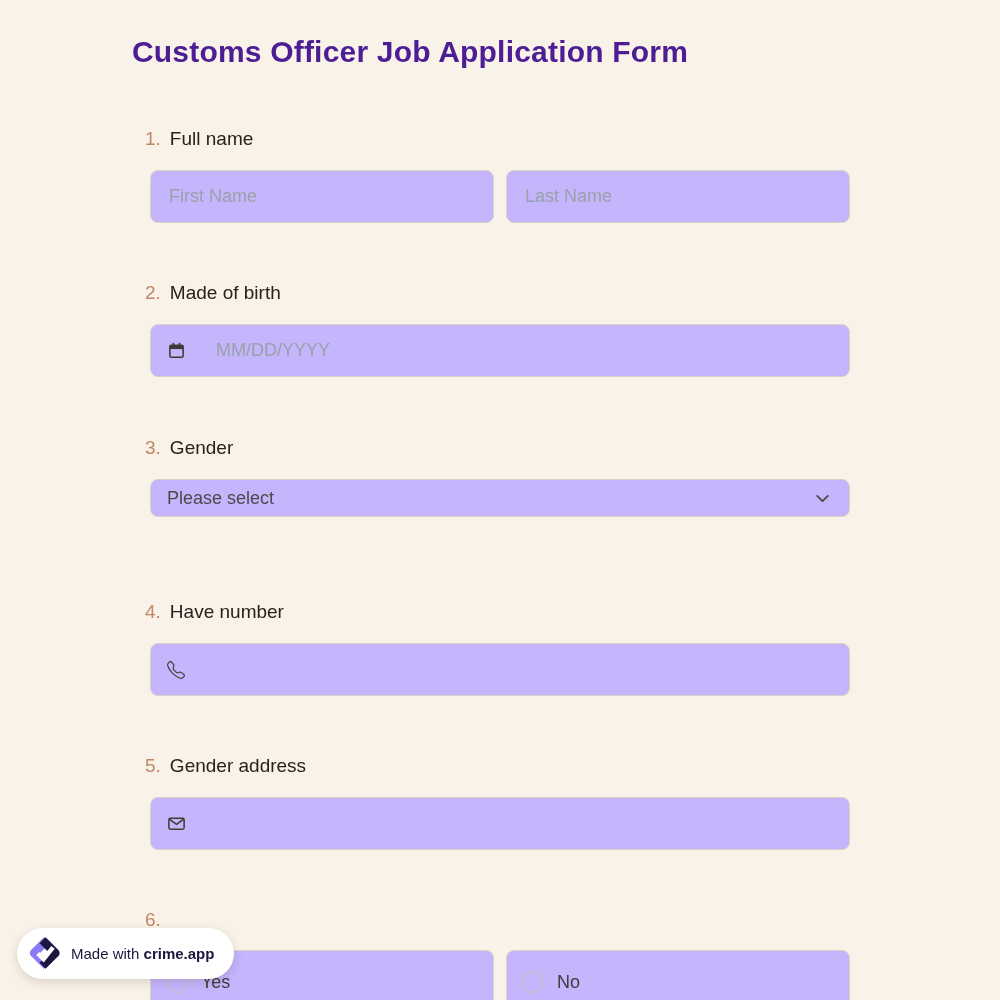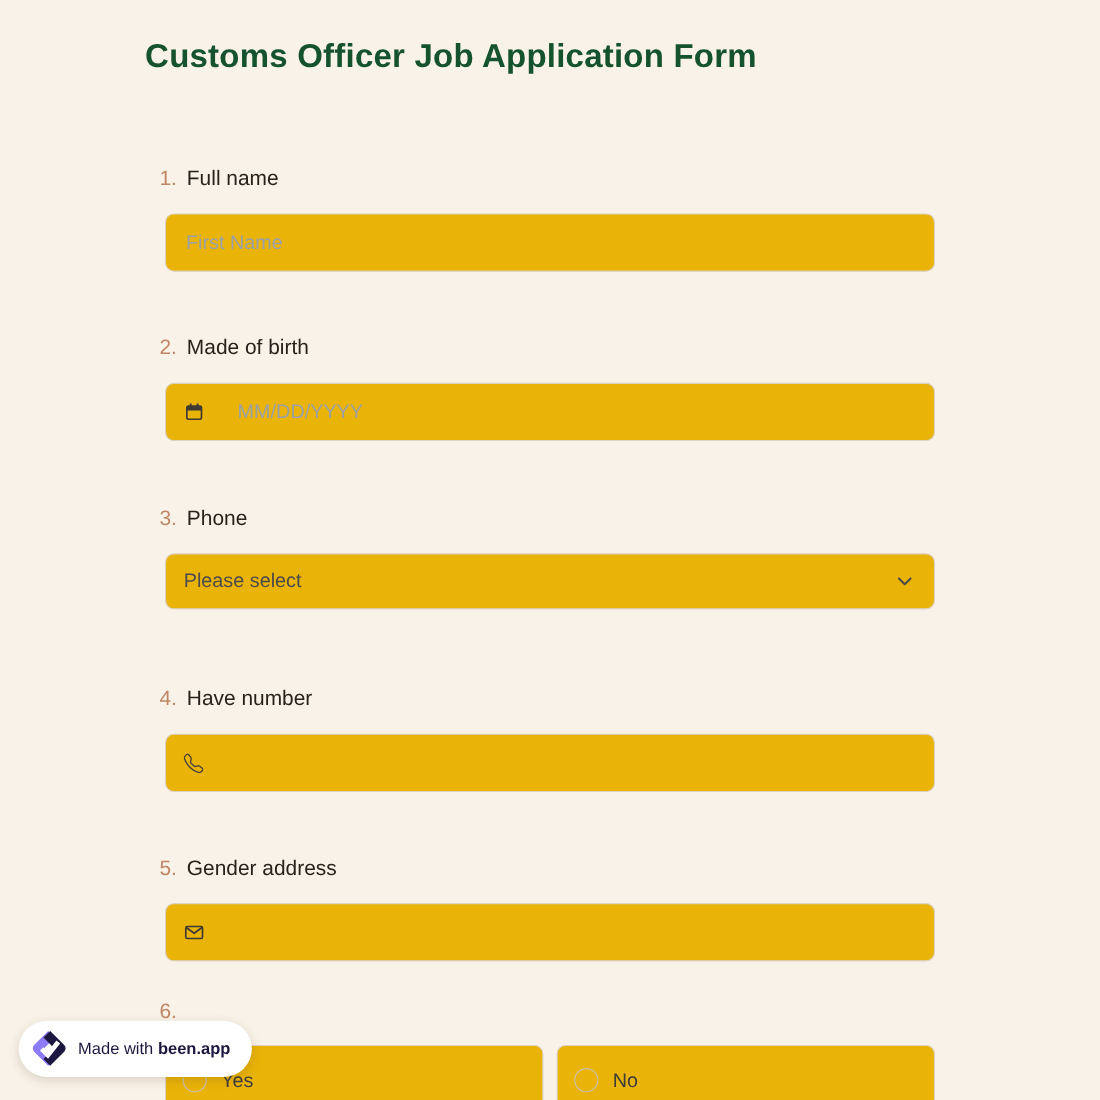--- a/index.html
+++ b/index.html
@@ -3,51 +3,51 @@
 <meta charset="utf-8">
 <style>
   html,body{margin:0;padding:0;}
   body{
     width:1000px;height:1000px;overflow:hidden;position:relative;
     background:#f9f2e8;
     font-family:"Liberation Sans",sans-serif;
   }
   .page-title{
     position:absolute;top:35px;left:0;width:820px;margin:0;
-    text-align:center;font-size:30px;font-weight:700;color:#14532d;
+    text-align:center;font-size:30px;font-weight:700;color:#4c1d95;
     letter-spacing:.2px;
   }
   .field{position:absolute;left:150px;width:700px;}
   .f1{top:127px}.f2{top:281px}.f3{top:436px}.f4{top:600px}.f5{top:754px}.f6{top:908px}
   .field-label{
     display:flex;gap:9px;align-items:baseline;
     font-size:19px;line-height:24px;margin-left:-5px;
   }
   .field-num{color:#bf8766;}
-  .field-txt{color:#29211b;font-weight:500;margin-top:24px;}
+  .field-txt{color:#29211b;font-weight:500;}
   .row{display:flex;gap:12px;margin-top:19px;}
   .box{
-    background:#eab308;border:1px solid #dbd2c3;border-radius:8px;
+    background:#c4b5fd;border:1px solid #dbd2c3;border-radius:8px;
     box-sizing:border-box;
   }
   .text-input{
     flex:1;height:53px;padding:0 18px;font-size:18px;color:#3a3a3a;
     outline:none;font-family:inherit;
   }
   input::placeholder{color:#9aa1a9;opacity:1;}
   .icon-input{
     margin-top:19px;height:53px;display:flex;align-items:center;
     gap:28px;padding:0 16px;
   }
   .icon-input input{
     flex:1;border:none;background:transparent;outline:none;
     font-size:18px;color:#3a3a3a;font-family:inherit;height:100%;
   }
   .select{
-    margin-top:19px;height:51px;display:flex;align-items:center;
+    margin-top:19px;height:38px;display:flex;align-items:center;
     justify-content:space-between;padding:0 18px 0 16px;
     font-size:18px;color:#4b4b4b;cursor:pointer;
   }
   .option-card{
     flex:1;height:64px;display:flex;align-items:center;gap:13px;
     padding:0 15px;font-size:18px;color:#3c3c3c;cursor:pointer;
   }
   .radio{
     width:22px;height:22px;border-radius:50%;flex:none;
     border:1.5px solid #c9c0b1;background:transparent;box-sizing:border-box;
@@ -70,20 +70,21 @@
 
   <h1 class="page-title">Customs Officer Job Application Form</h1>
 
   <section class="field f1">
     <div class="field-label">
       <span class="field-num">1.</span>
       <span class="field-txt">Full name</span>
     </div>
     <div class="row">
       <input class="box text-input" type="text" placeholder="First Name" style="">
+      <input class="box text-input" type="text" placeholder="Last Name" style="">
     </div>
   </section>
 
   <section class="field f2">
     <div class="field-label">
       <span class="field-num">2.</span>
       <span class="field-txt">Made of birth</span>
     </div>
     <div class="box icon-input">
       <svg class="ic" width="19" height="19" viewBox="0 0 20 20">
@@ -92,21 +93,21 @@
         <line x1="6.7" y1="2" x2="6.7" y2="6" stroke="#3f3a34" stroke-width="1.8"></line>
         <line x1="13.3" y1="2" x2="13.3" y2="6" stroke="#3f3a34" stroke-width="1.8"></line>
       </svg>
       <input type="text" placeholder="MM/DD/YYYY" style="">
     </div>
   </section>
 
   <section class="field f3">
     <div class="field-label">
       <span class="field-num">3.</span>
-      <span class="field-txt">Phone</span>
+      <span class="field-txt">Gender</span>
     </div>
     <div class="box select">
       <span>Please select</span>
       <svg class="ic" width="17" height="17" viewBox="0 0 16 16">
         <path d="M3 5.5 L8 10.5 L13 5.5" fill="none" stroke="#4a4a4a" stroke-width="1.7" stroke-linecap="round" stroke-linejoin="round"></path>
       </svg>
     </div>
   </section>
 
   <section class="field f4">
@@ -153,14 +154,14 @@
   </section>
 
 </main>
 
 <div class="made-badge">
   <svg class="ic" width="36" height="36" viewBox="0 0 38 38">
     <path d="M22 4.5 L8.5 18 L22 31.5" fill="none" stroke="#8b7bf7" stroke-width="9" stroke-linejoin="round"></path>
     <path d="M17.5 4.5 L31 18 L17.5 31.5" fill="none" stroke="#1b173f" stroke-width="9" stroke-linejoin="round"></path>
     <path d="M12.5 18.5 L18.5 24.5 L28.5 12" fill="none" stroke="#ffffff" stroke-width="4.6"></path>
   </svg>
-  <span class="badge-text"><span>Made with</span> <span class="brand">been.app</span></span>
+  <span class="badge-text"><span>Made with</span> <span class="brand">crime.app</span></span>
 </div>
 
 </body></html>

